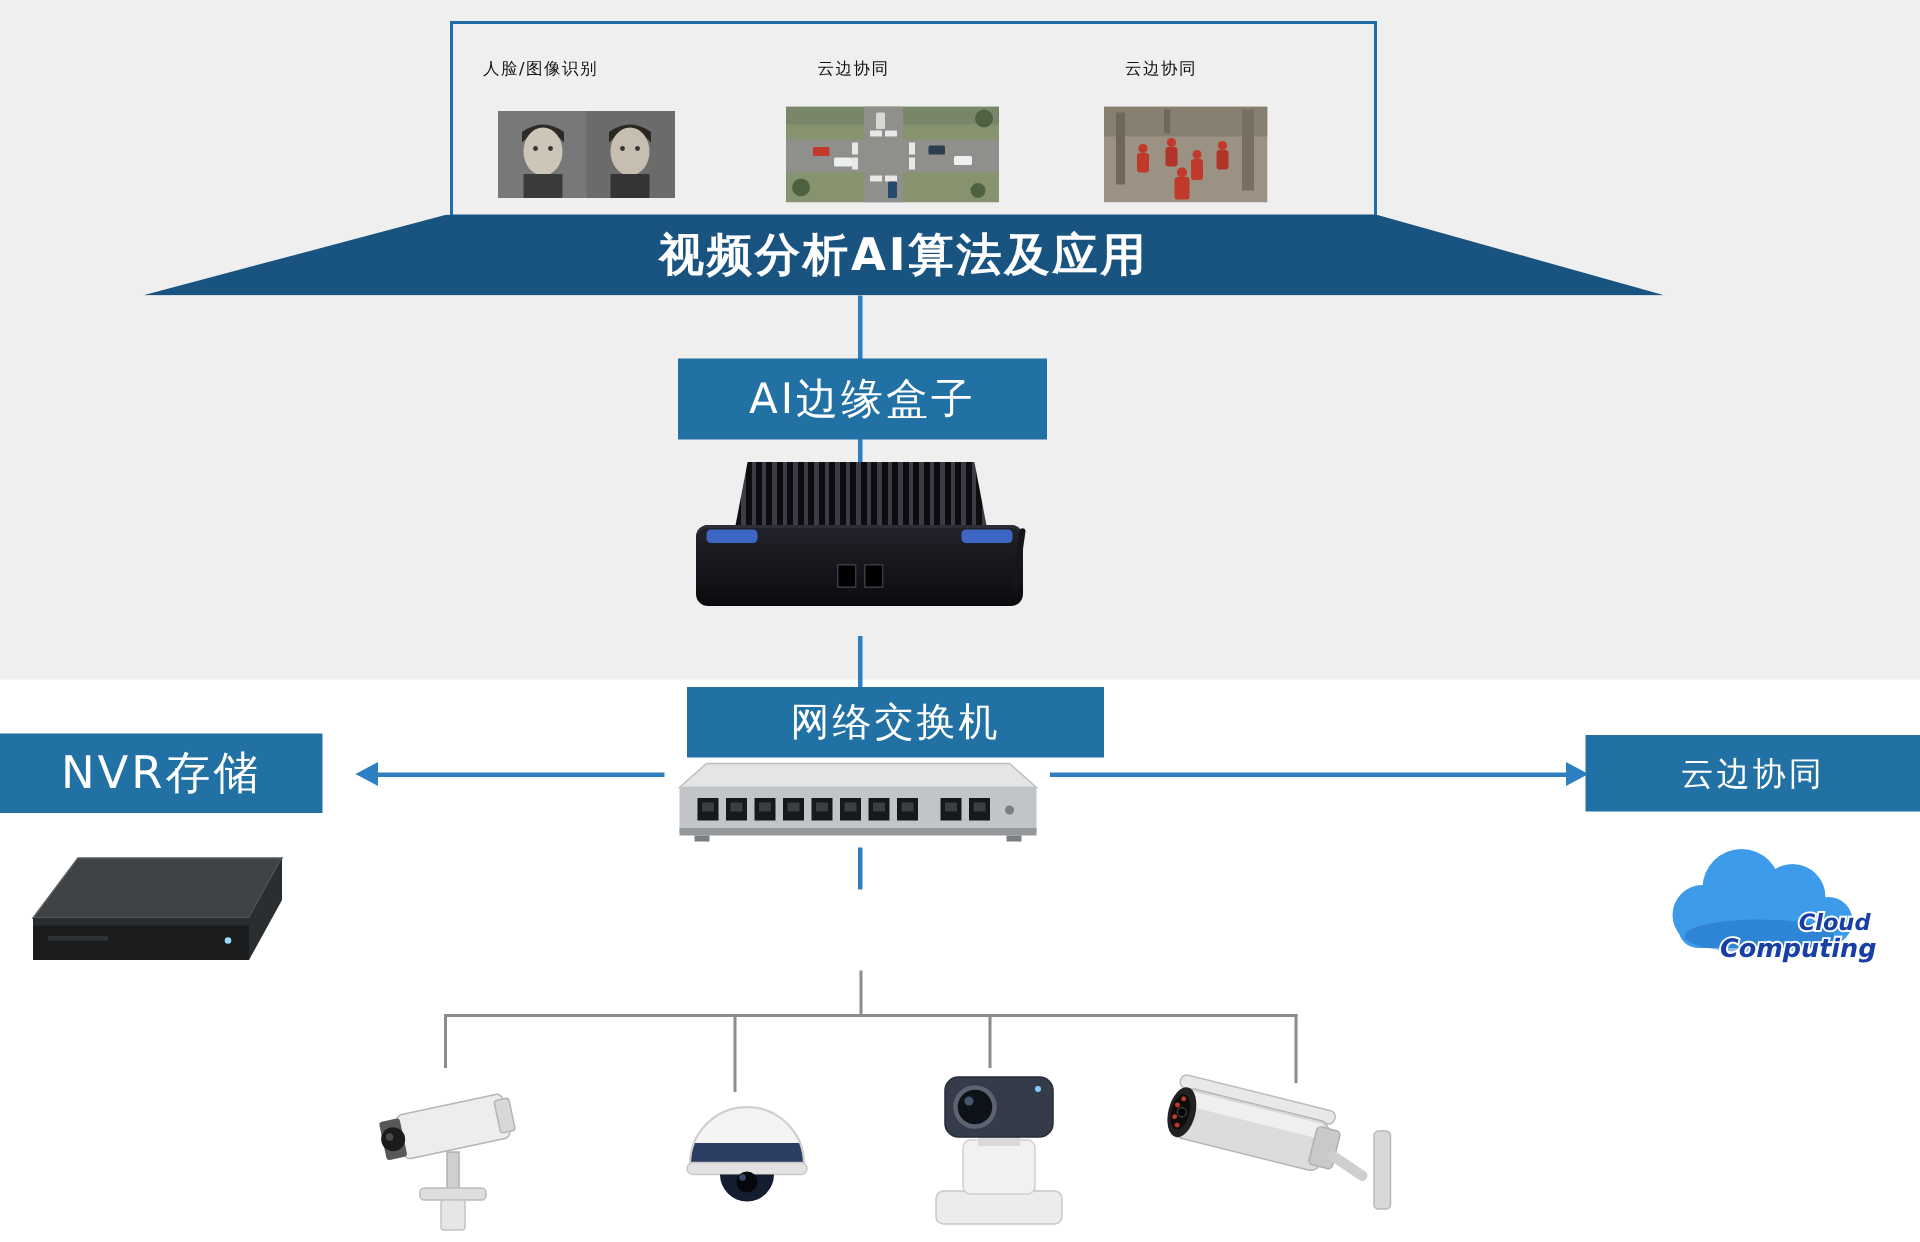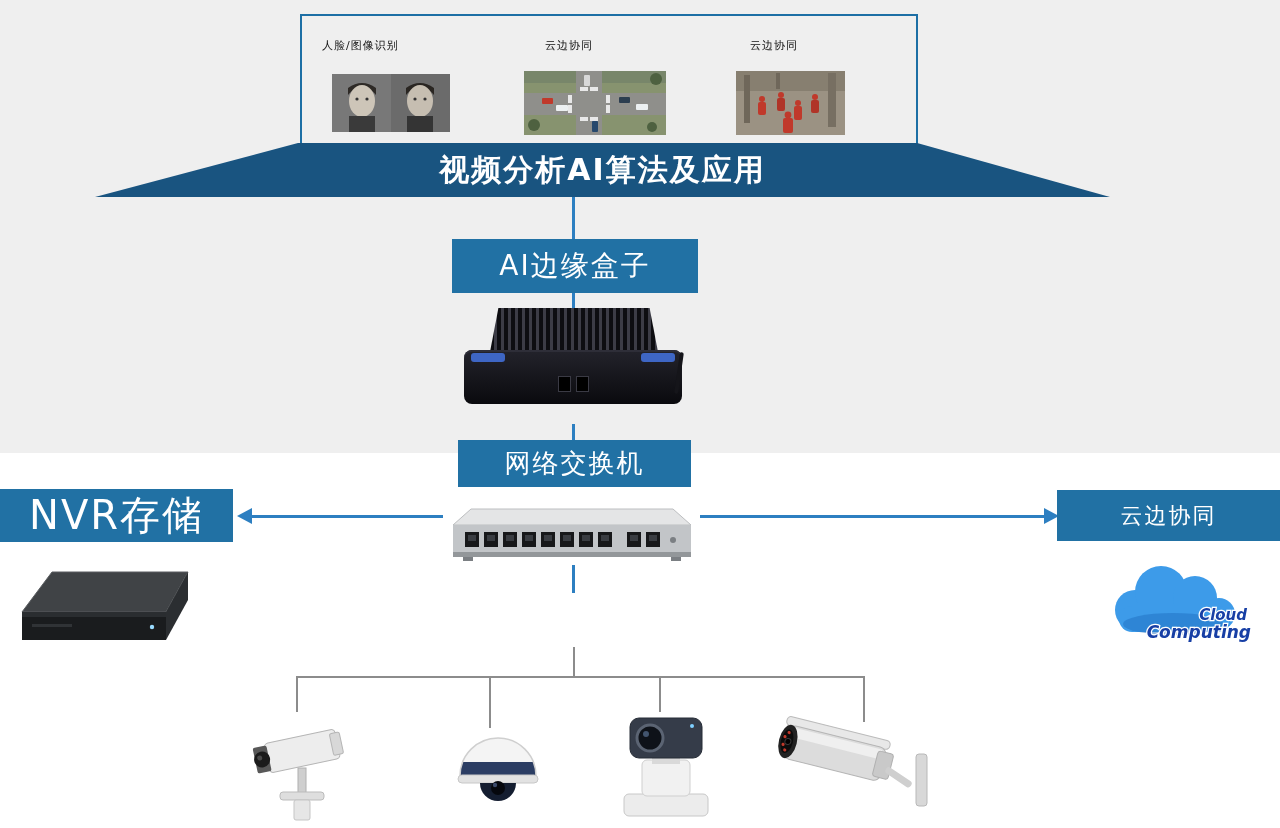--- a/index.html
+++ b/index.html
@@ -18,22 +18,22 @@
   .t1{left:30px;top:58px;width:118px;height:58px;}
   .t2{left:222px;top:55px;width:142px;height:64px;}
   .t3{left:434px;top:55px;width:109px;height:64px;}
   
   .banner{position:absolute;left:95px;top:143px;width:1015px;height:54px;background:var(--banner-fill);
     clip-path:polygon(20% 0,81% 0,100% 100%,0 100%);display:flex;align-items:center;justify-content:center;}
   .banner span{color:#fff;font-size:30px;font-weight:bold;letter-spacing:2px;}
   
   .node{position:absolute;background:var(--node-fill);color:#fff;display:flex;align-items:center;justify-content:center;letter-spacing:2px;}
   .node-edge{left:452px;top:239px;width:246px;height:54px;font-size:28px;}
-  .node-switch{left:458px;top:440px;width:233px;height:47px;font-size:26px;}
-  .node-nvr{left:0;top:489px;width:233px;height:53px;font-size:40px;}
+  .node-switch{left:458px;top:458px;width:278px;height:47px;font-size:26px;}
+  .node-nvr{left:0;top:489px;width:215px;height:53px;font-size:30px;}
   .node-cloud{left:1057px;top:490px;width:223px;height:51px;font-size:22px;}
   .bar{position:absolute;left:260px;top:591px;width:646px;height:56px;background:var(--bar-fill);color:#fff;
     display:flex;align-items:center;justify-content:center;font-size:28px;letter-spacing:3px;}
   
   .c-v{position:absolute;width:3px;background:var(--connector-blue);}
   .cv1{left:572px;top:197px;height:44px;}
   .cv2{left:572px;top:292px;height:24px;}
   .cv3{left:572px;top:424px;height:36px;}
   .cv4{left:572px;top:565px;height:28px;}
   .c-h{position:absolute;height:3px;background:var(--connector-blue);}

